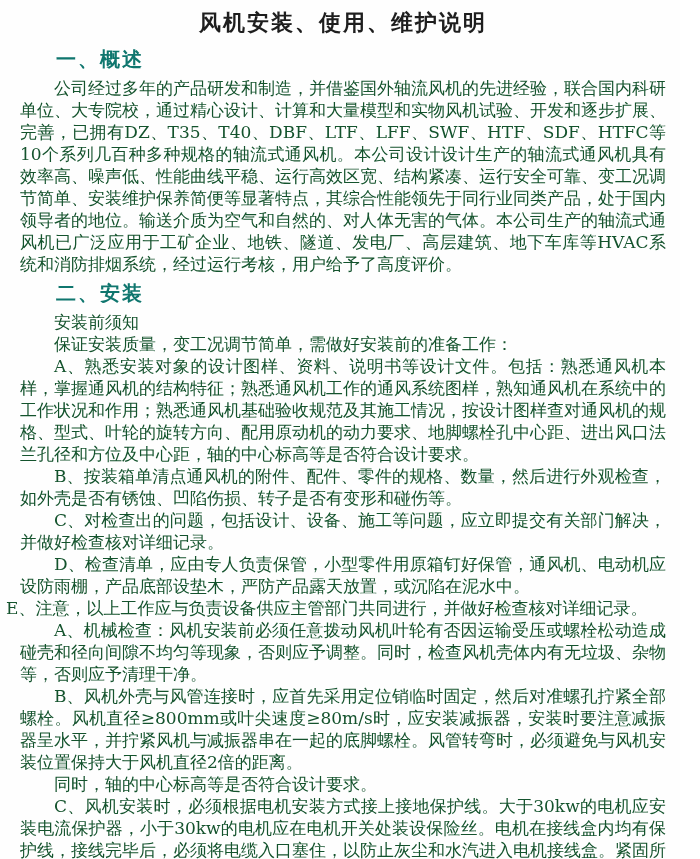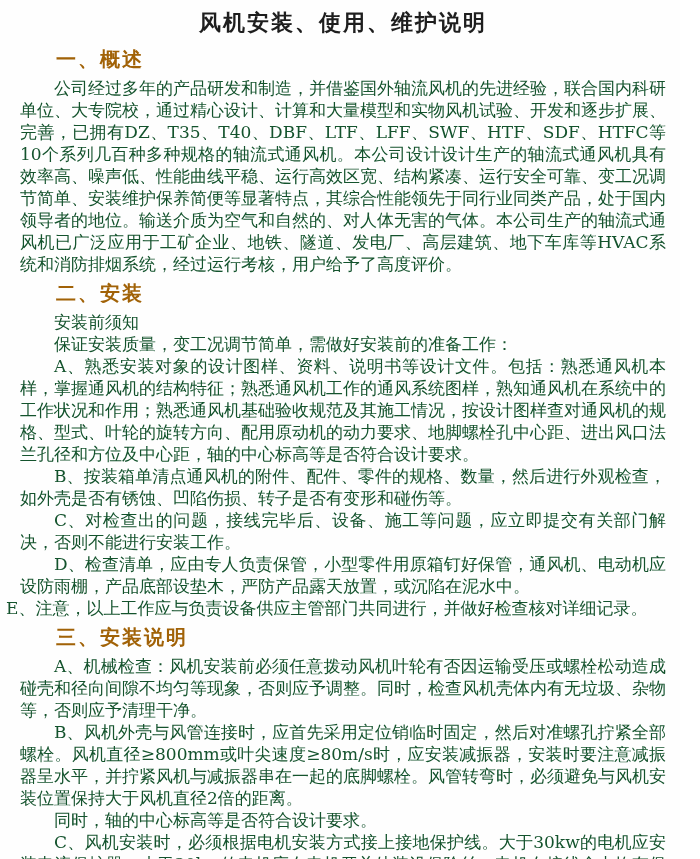--- a/index.html
+++ b/index.html
@@ -26,21 +26,21 @@
     letter-spacing: 2px;
     margin: 2px 0 8px 0;
     color: #1e1e1e;
   }
   .section-heading {
     font-family: Liberation Sans, sans-serif;
     font-size: 20px;
     font-weight: 700;
     letter-spacing: 2px;
     margin: 5px 0 4px 36px;
-    color: #a16207;
+    color: #0f766e;
   }
   .para {
     font-size: 17px;
     line-height: 22px;
     margin: 0;
     text-align: justify;
     text-indent: 2em;
     color: #14532d;
   }
   .para.outdent {
@@ -62,26 +62,25 @@
     <h2 class="section-heading">一、概述</h2>
     <p class="para">公司经过多年的产品研发和制造，并借鉴国外轴流风机的先进经验，联合国内科研单位、大专院校，通过精心设计、计算和大量模型和实物风机试验、开发和逐步扩展、完善，已拥有DZ、T35、T40、DBF、LTF、LFF、SWF、HTF、SDF、HTFC等10个系列几百种多种规格的轴流式通风机。本公司设计设计生产的轴流式通风机具有效率高、噪声低、性能曲线平稳、运行高效区宽、结构紧凑、运行安全可靠、变工况调节简单、安装维护保养简便等显著特点，其综合性能领先于同行业同类产品，处于国内领导者的地位。输送介质为空气和自然的、对人体无害的气体。本公司生产的轴流式通风机已广泛应用于工矿企业、地铁、隧道、发电厂、高层建筑、地下车库等HVAC系统和消防排烟系统，经过运行考核，用户给予了高度评价。</p>
   </div>
 
   <div class="section">
     <h2 class="section-heading">二、安装</h2>
     <p class="para">安装前须知</p>
     <p class="para">保证安装质量，变工况调节简单，需做好安装前的准备工作：</p>
     <p class="para">A、熟悉安装对象的设计图样、资料、说明书等设计文件。包括：熟悉通风机本样，掌握通风机的结构特征；熟悉通风机工作的通风系统图样，熟知通风机在系统中的工作状况和作用；熟悉通风机基础验收规范及其施工情况，按设计图样查对通风机的规格、型式、叶轮的旋转方向、配用原动机的动力要求、地脚螺栓孔中心距、进出风口法兰孔径和方位及中心距，轴的中心标高等是否符合设计要求。</p>
     <p class="para">B、按装箱单清点通风机的附件、配件、零件的规格、数量，然后进行外观检查，如外壳是否有锈蚀、凹陷伤损、转子是否有变形和碰伤等。</p>
-    <p class="para">C、对检查出的问题，接线完毕后、设备、施工等问题，应立即提交有关部门解决，否则不能进行安装工作。</p>
+    <p class="para">C、对检查出的问题，包括设计、设备、施工等问题，应立即提交有关部门解决，并做好检查核对详细记录。</p>
     <p class="para">D、检查清单，应由专人负责保管，小型零件用原箱钉好保管，通风机、电动机应设防雨棚，产品底部设垫木，严防产品露天放置，或沉陷在泥水中。</p>
     <p class="para outdent">E、注意，以上工作应与负责设备供应主管部门共同进行，并做好检查核对详细记录。</p>
   </div>
 
   <div class="section">
-    <h2 class="section-heading">三、安装说明</h2>
     <p class="para">A、机械检查：风机安装前必须任意拨动风机叶轮有否因运输受压或螺栓松动造成碰壳和径向间隙不均匀等现象，否则应予调整。同时，检查风机壳体内有无垃圾、杂物等，否则应予清理干净。</p>
     <p class="para">B、风机外壳与风管连接时，应首先采用定位销临时固定，然后对准螺孔拧紧全部螺栓。风机直径≥800mm或叶尖速度≥80m/s时，应安装减振器，安装时要注意减振器呈水平，并拧紧风机与减振器串在一起的底脚螺栓。风管转弯时，必须避免与风机安装位置保持大于风机直径2倍的距离。</p>
     <p class="para">同时，轴的中心标高等是否符合设计要求。</p>
     <p class="para">C、风机安装时，必须根据电机安装方式接上接地保护线。大于30kw的电机应安装电流保护器，小于30kw的电机应在电机开关处装设保险丝。电机在接线盒内均有保护线，接线完毕后，必须将电缆入口塞住，以防止灰尘和水汽进入电机接线盒。紧固所有电线连接螺栓，以防止接触热阻过高而引起电线的热量增大。</p>
   </div>
 
 </div>
 
 </body></html>

